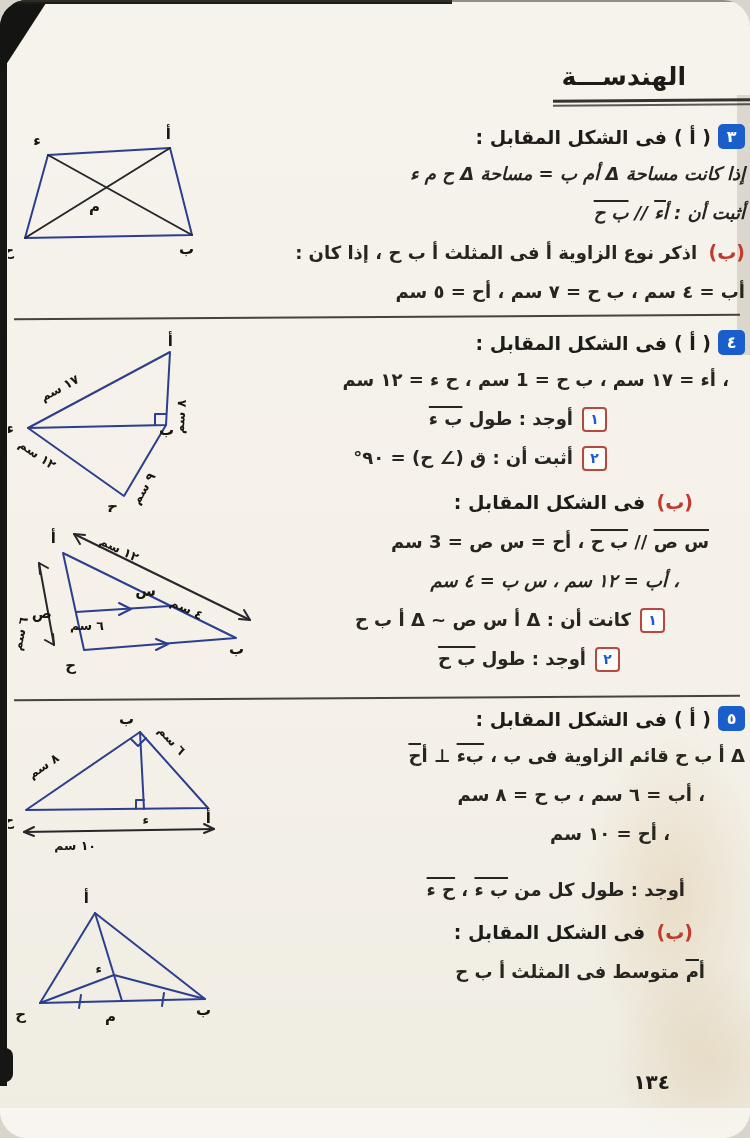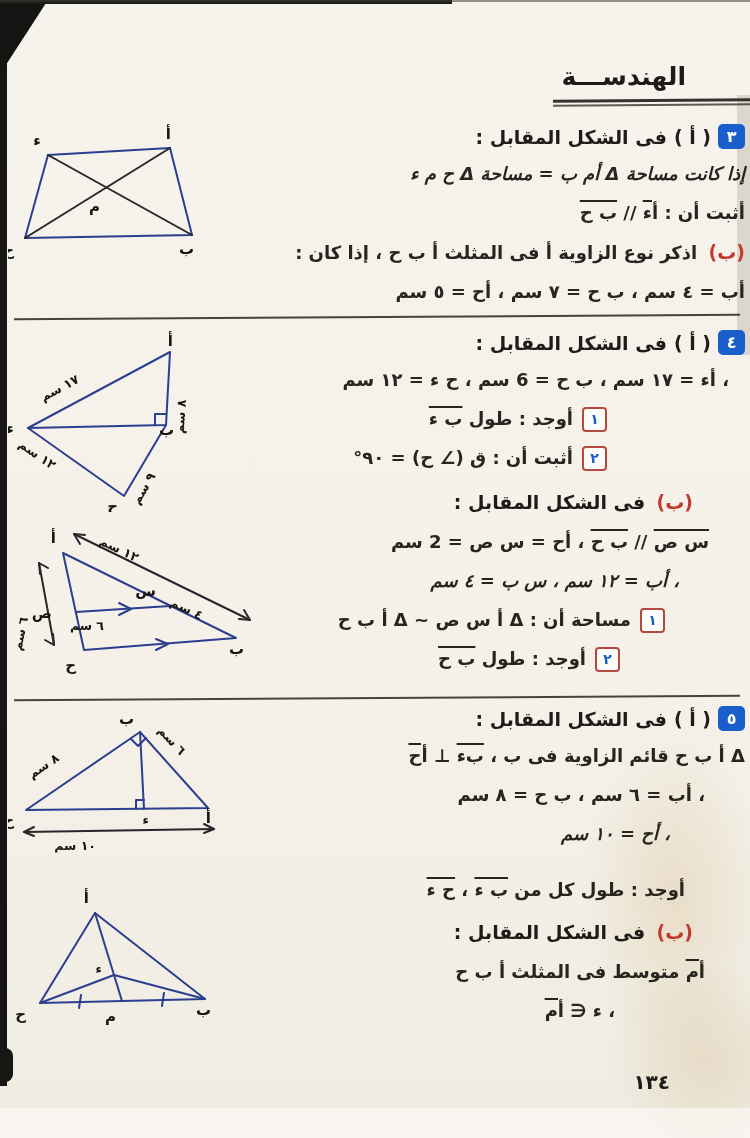--- a/index.html
+++ b/index.html
@@ -1,19 +1,19 @@
 <!DOCTYPE html>
 <html dir="rtl" lang="ar"><head>
 <meta charset="utf-8">
 <style>
   html,body{margin:0;padding:0;}
   body{font-family:"DejaVu Sans",sans-serif;background:#d8d5cc;}
   .page{position:relative;width:750px;height:1138px;margin:0;overflow:hidden;
         background:linear-gradient(180deg,#f6f3ec 0%,#f5f1e9 60%,#efece2 100%);
-        color:#23221d;}
+        color:#23221d;border-radius:27px;}
   
   .edge-left{position:absolute;left:0;top:0;width:7px;height:1086px;background:#161614;}
   .edge-left-blob{position:absolute;left:0;top:1048px;width:13px;height:34px;background:#161614;border-radius:0 8px 8px 0;}
   .corner-wedge{position:absolute;left:0;top:0;width:0;height:0;border-left:48px solid #141412;border-bottom:74px solid transparent;}
   .edge-top-thick{position:absolute;left:0;top:0;width:452px;height:4px;background:#1b1b18;}
   .edge-top-thin{position:absolute;left:0;top:0;width:750px;height:2px;background:rgba(60,58,50,.55);}
   .stain1{position:absolute;left:585px;top:730px;width:180px;height:330px;border-radius:50%;
           background:radial-gradient(ellipse at center,rgba(206,172,112,.26),rgba(206,172,112,0) 70%);filter:blur(6px);}
   .stain2{position:absolute;left:610px;top:960px;width:190px;height:200px;border-radius:50%;
           background:radial-gradient(ellipse at center,rgba(198,164,104,.24),rgba(198,164,104,0) 70%);filter:blur(6px);}
@@ -70,21 +70,21 @@
   <div class="rule-h1"></div>
   <div class="rule-h2"></div>
 
   <div class="tcol" style="top:124px;width:530px;">
     <div class="head-row">
       <span class="pbadge">٣</span>
       <span class="part-label">( أ )</span>
       <span class="heading">فى الشكل المقابل :</span>
     </div>
     <div class="line" style="padding-left:30px;font-style:italic;"><span>إذا كانت مساحة Δ أم ب = مساحة Δ ح م ء</span></div>
-    <div class="line" style="padding-left:135px;"><span>أثبت أن : </span><span class="seg">أء</span><span> // </span><span class="seg">ب ح</span></div>
+    <div class="line" style="padding-left:135px;font-style:italic;"><span>أثبت أن : </span><span class="seg">أء</span><span> // </span><span class="seg">ب ح</span></div>
     <div class="line" style="margin-top:5px;">
       <span class="blabel">(ب)</span>
       <span><span>اذكر نوع الزاوية أ فى المثلث أ ب ح ، إذا كان :</span></span>
     </div>
     <div class="line" style="padding-left:100px;"><span>أب = ٤ سم ، ب ح = ٧ سم ، أح = ٥ سم</span></div>
   </div>
 
   <div class="fig" style="left:8px;top:122px;">
     <svg width="232" height="148" viewBox="0 0 232 148">
       <g>
@@ -101,38 +101,38 @@
   </div>
 
   <div class="divider" style="top:316px;"></div>
 
   <div class="tcol" style="top:330px;width:442px;">
     <div class="head-row">
       <span class="pbadge">٤</span>
       <span class="part-label">( أ )</span>
       <span class="heading">فى الشكل المقابل :</span>
     </div>
-    <div class="line" style="padding-right:16px;"><span>، أء = ١٧ سم ، ب ح = 6 سم ، ح ء = ١٢ سم</span></div>
+    <div class="line" style="padding-right:16px;"><span>، أء = ١٧ سم ، ب ح = 1 سم ، ح ء = ١٢ سم</span></div>
     <div class="line item" style="padding-right:138px;">
       <span class="numbox">١</span>
       <span><span>أوجد : طول </span><span class="seg">ب ء</span></span>
     </div>
     <div class="line item" style="padding-right:138px;">
       <span class="numbox">٢</span>
       <span><span>أثبت أن : ق (∠ ح) = ٩٠°</span></span>
     </div>
     <div class="line" style="margin-top:14px;padding-right:52px;">
       <span class="blabel">(ب)</span>
       <span class="heading">فى الشكل المقابل :</span>
     </div>
-    <div class="line" style="padding-right:36px;"><span class="seg">س ص</span><span> // </span><span class="seg">ب ح</span><span> ، أح = س ص = 2 سم</span></div>
+    <div class="line" style="padding-right:36px;"><span class="seg">س ص</span><span> // </span><span class="seg">ب ح</span><span> ، أح = س ص = 3 سم</span></div>
     <div class="line" style="padding-right:66px;font-style:italic;"><span>، أب = ١٢ سم ، س ب = ٤ سم</span></div>
     <div class="line item" style="padding-right:80px;">
       <span class="numbox">١</span>
-      <span><span>مساحة أن : Δ أ س ص ~ Δ أ ب ح</span></span>
+      <span><span>كانت أن : Δ أ س ص ~ Δ أ ب ح</span></span>
     </div>
     <div class="line item" style="padding-right:125px;">
       <span class="numbox">٢</span>
       <span><span>أوجد : طول </span><span class="seg">ب ح</span></span>
     </div>
   </div>
 
   <div class="fig" style="left:8px;top:330px;">
     <svg width="205" height="182" viewBox="0 0 205 182">
       <g>
@@ -182,28 +182,27 @@
   <div class="divider" style="top:697px;"></div>
 
   <div class="tcol" style="top:706px;width:455px;">
     <div class="head-row">
       <span class="pbadge">٥</span>
       <span class="part-label">( أ )</span>
       <span class="heading">فى الشكل المقابل :</span>
     </div>
     <div class="line"><span>Δ أ ب ح قائم الزاوية فى ب ، </span><span class="seg">بء</span><span> ⊥ </span><span class="seg">أح</span></div>
     <div class="line" style="padding-right:40px;"><span>، أب = ٦ سم ، ب ح = ٨ سم</span></div>
-    <div class="line" style="padding-right:75px;font-style:italic;"><span>، أح = ١٠ سم</span></div>
+    <div class="line" style="padding-right:75px;"><span>، أح = ١٠ سم</span></div>
     <div class="line" style="padding-right:60px;margin-top:26px;"><span>أوجد : طول كل من </span><span class="seg">ب ء</span><span> ، </span><span class="seg">ح ء</span></div>
     <div class="line" style="margin-top:12px;padding-right:52px;">
       <span class="blabel">(ب)</span>
       <span class="heading">فى الشكل المقابل :</span>
     </div>
     <div class="line" style="padding-right:40px;"><span class="seg">أم</span><span> متوسط فى المثلث أ ب ح</span></div>
-    <div class="line" style="padding-right:130px;"><span>، ء ∈ </span><span class="seg">أم</span></div>
   </div>
 
   <div class="fig" style="left:8px;top:712px;">
     <svg width="230" height="146" viewBox="0 0 230 146">
       <g>
         <path d="M18,98 L132,20 L200,96 Z"></path>
         <path d="M132,20 L136,97"></path>
         <path d="M123,27 L130,34 L138,26"></path>
         <path d="M128,97 L128,88 L136,88"></path>
       </g>

